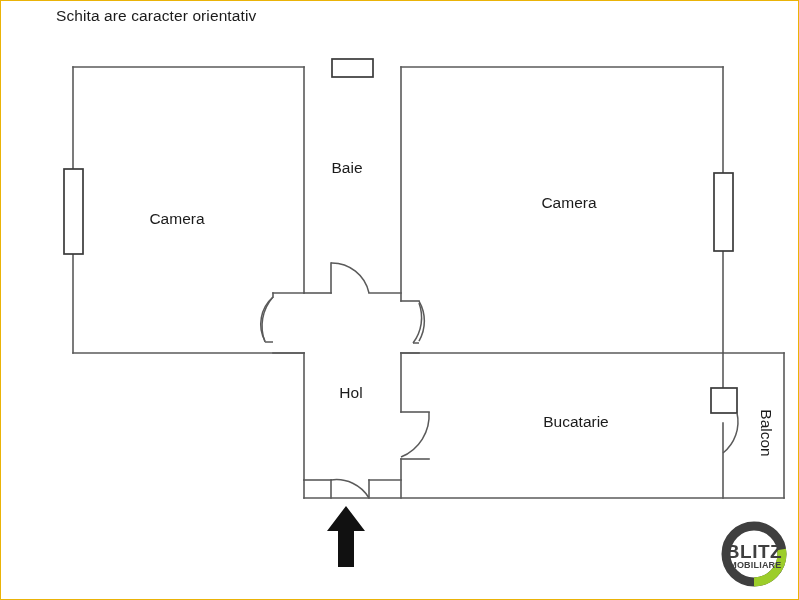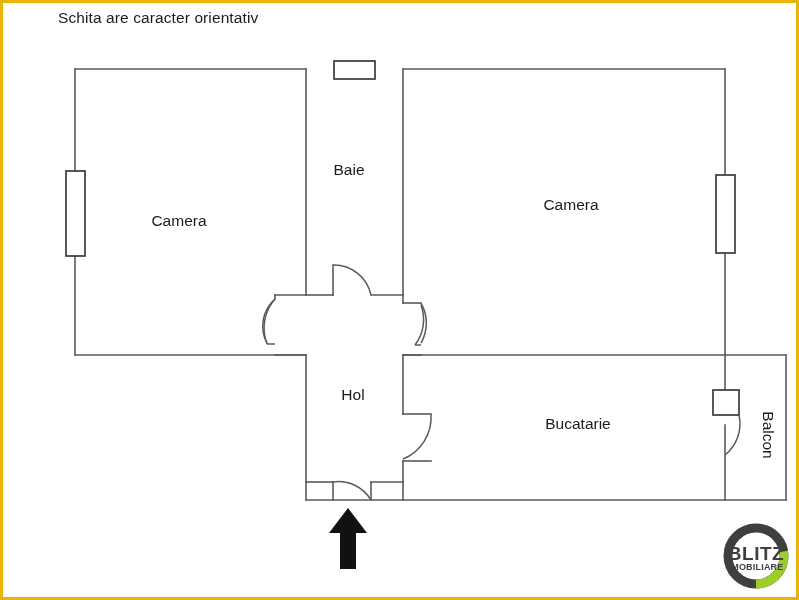--- a/index.html
+++ b/index.html
@@ -9,21 +9,21 @@
   }
   body {
     font-family: "Liberation Sans", sans-serif;
   }
   #page {
     position: relative;
     width: 799px;
     height: 600px;
     background: #ffffff;
     box-sizing: border-box;
-    border: 3px solid #eab308;
+    border: 1px solid #eab308;
     overflow: hidden;
   }
   #title {
     position: absolute;
     left: 55px;
     top: 6px;
     font-size: 15.5px;
     color: #1b1b1b;
     letter-spacing: 0.1px;
     white-space: nowrap;

